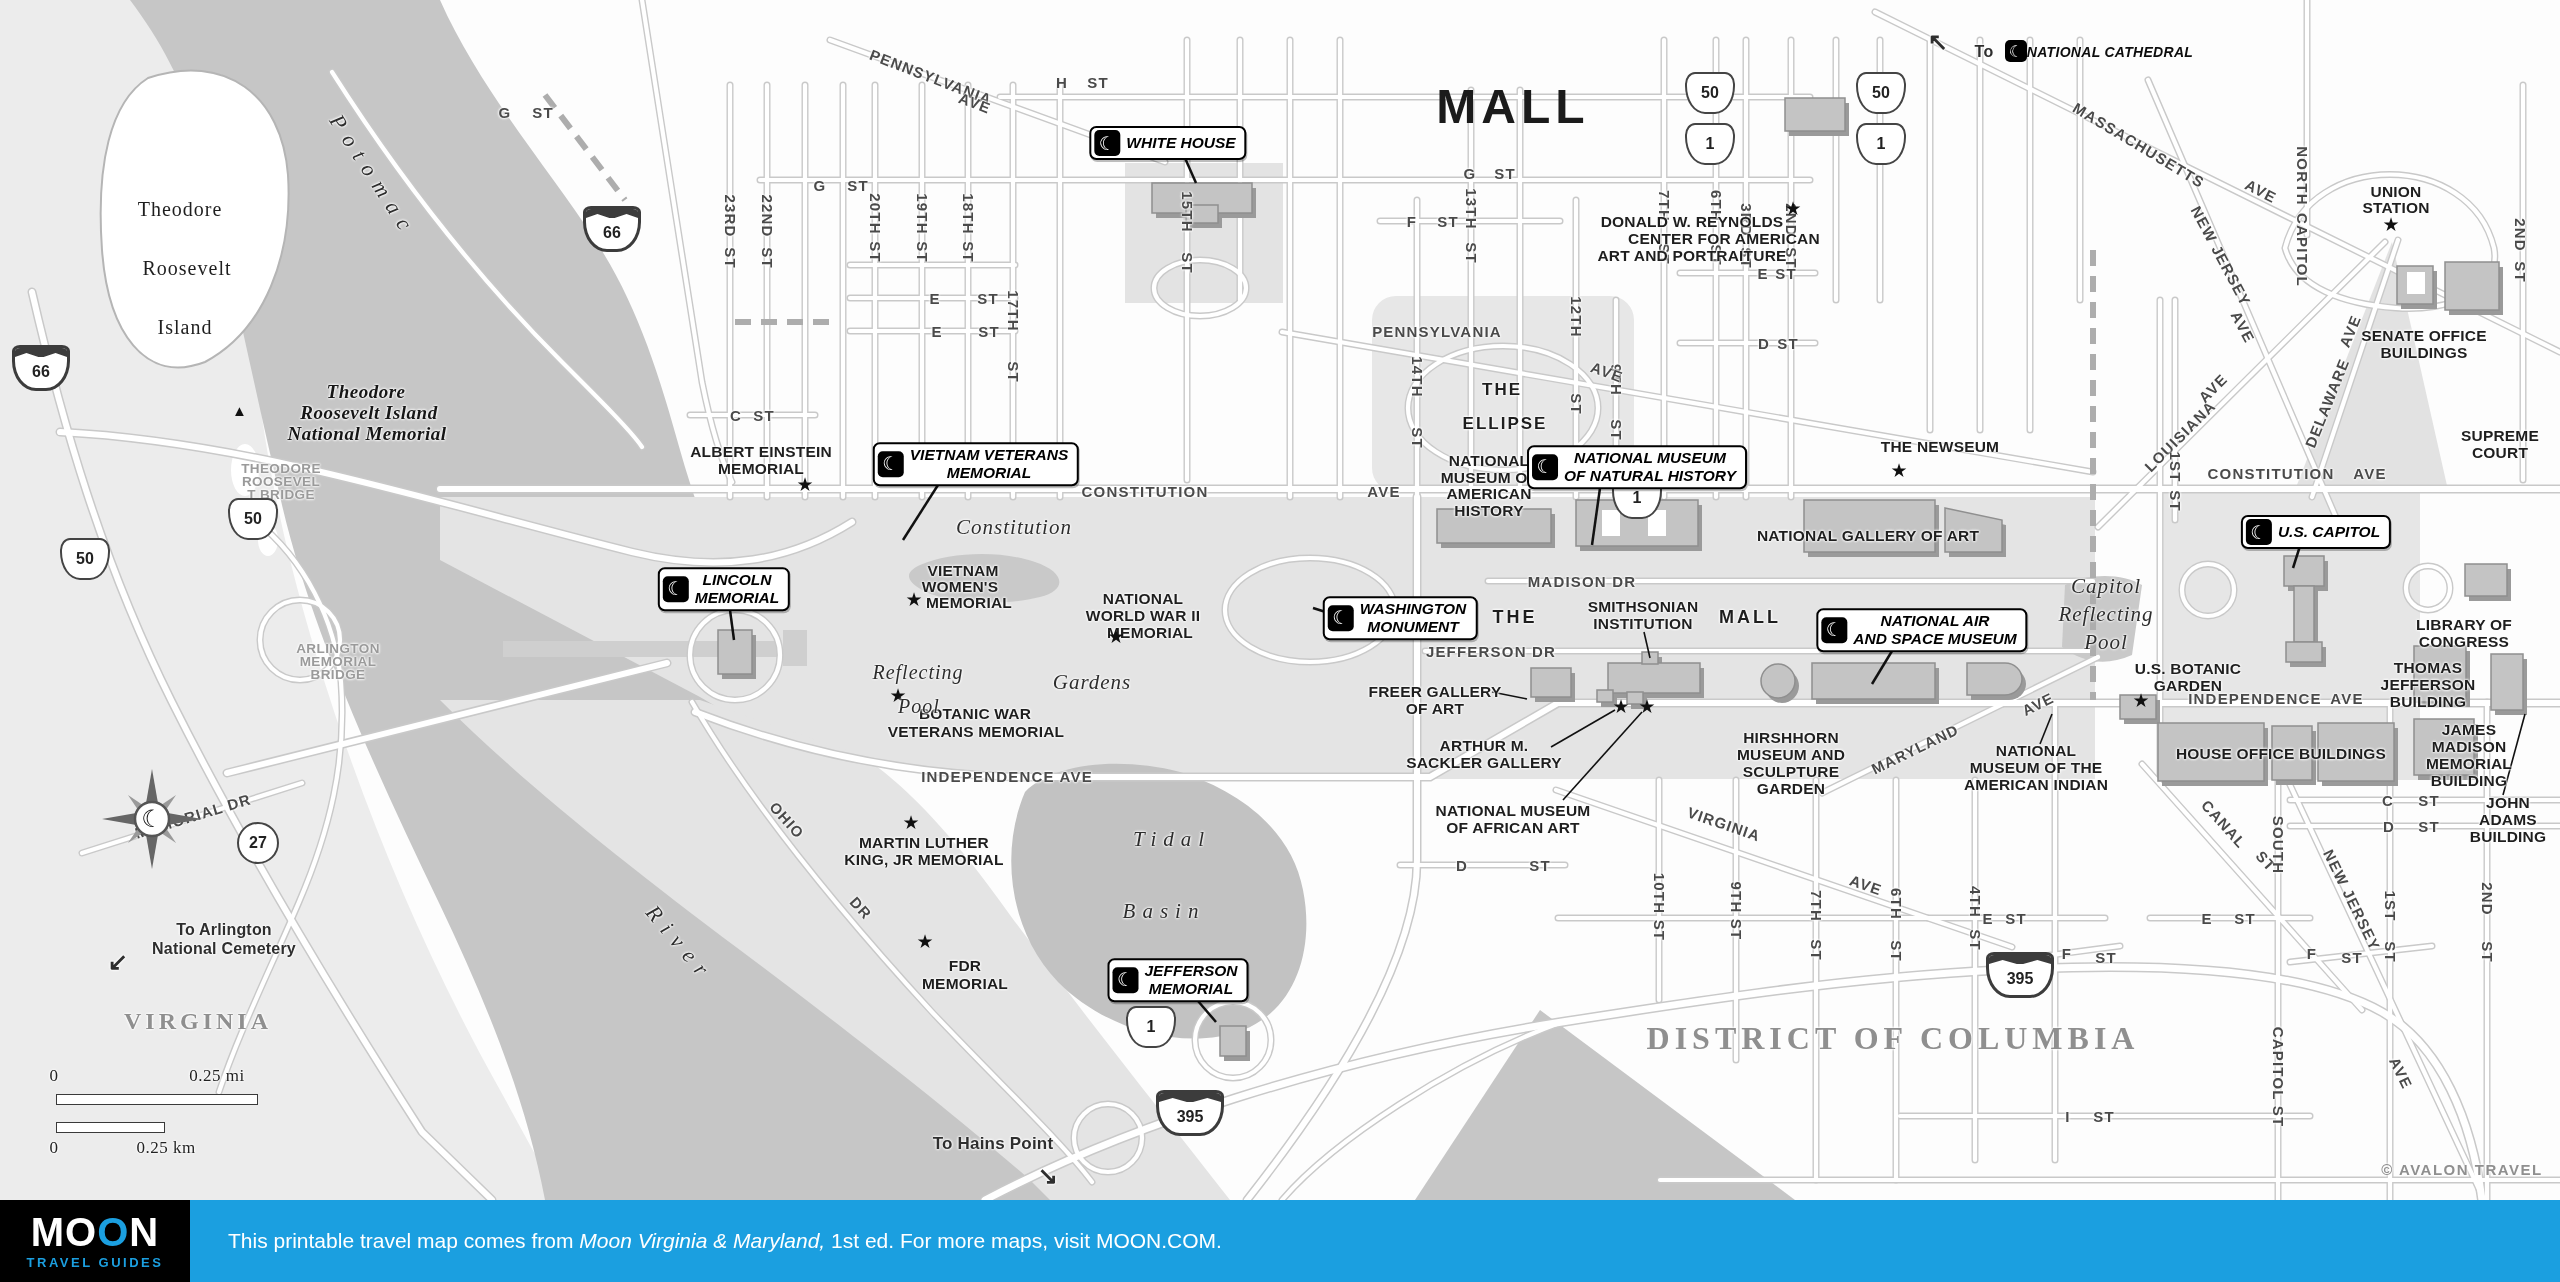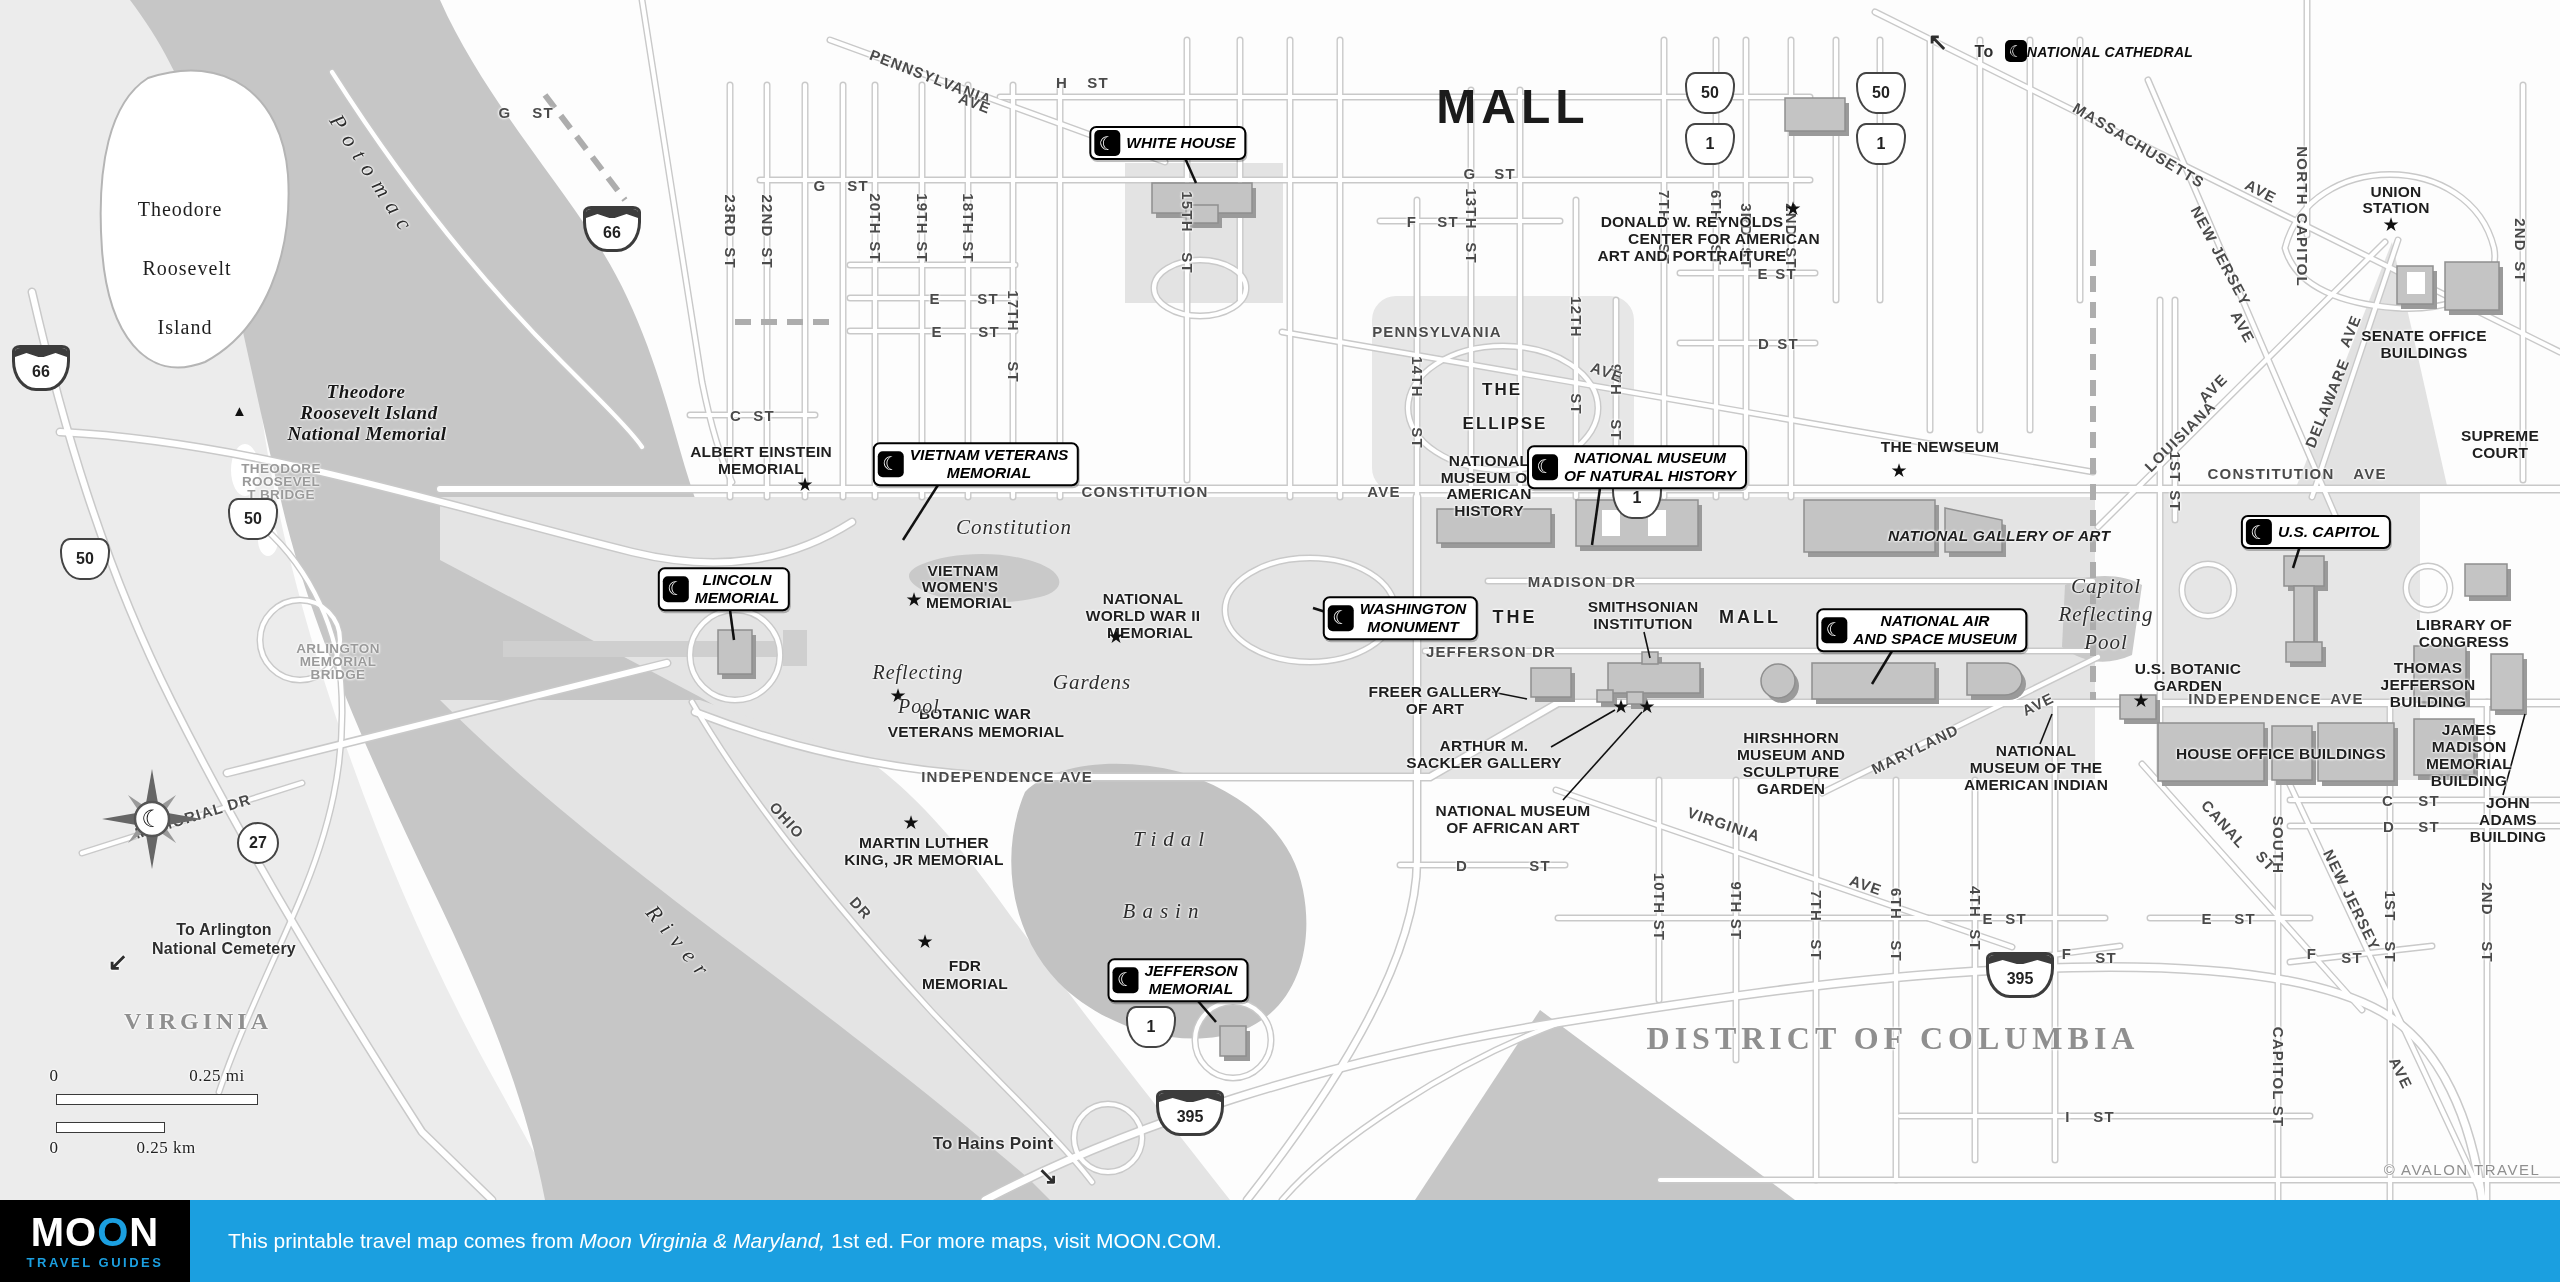--- a/index.html
+++ b/index.html
@@ -12,21 +12,21 @@
        text-shadow:0 0 3px #fff,0 0 3px #fff,0 0 2px #fff;}
   .poi{color:#1e1e1e;font-weight:700;letter-spacing:.2px;font-size:15.5px;}
   .star{color:#101010;font-size:19px;letter-spacing:0;text-shadow:none;font-weight:400;}
   .gr{color:#9a9a9a;font-weight:700;font-size:13.5px;letter-spacing:.4px;}
   .seri{font-family:"Liberation Serif",serif;font-style:italic;font-weight:400;color:#2d2d2d;letter-spacing:1px;}
   .serb{font-family:"Liberation Serif",serif;font-weight:400;color:#1f1f1f;letter-spacing:1px;}
   .serbi{font-family:"Liberation Serif",serif;font-weight:700;font-style:italic;color:#161616;letter-spacing:.5px;}
   .big{font-family:"Liberation Serif",serif;font-weight:700;color:#8f8f8f;}
   .note{color:#2e2e2e;font-weight:600;font-size:16px;letter-spacing:.2px;}
   .cati{color:#0d0d0d;font-weight:700;font-style:italic;font-size:14px;letter-spacing:.3px;}
-  .copy{color:#8f8f8f;font-weight:400;font-size:15px;letter-spacing:1.5px;}
+  .copy{color:#8f8f8f;font-weight:700;font-size:15px;letter-spacing:1.5px;}
   .obk{color:#111;text-shadow:none;font-size:15px;}
   .scl{font-family:"Liberation Serif",serif;font-weight:400;color:#222;font-size:17px;letter-spacing:.5px;}
 
   .title-line{position:absolute;transform:translate(-50%,-50%);color:#1b1b1b;
       font:900 48px "Liberation Sans",sans-serif;letter-spacing:5px;white-space:nowrap;}
 
   .callout{position:absolute;transform:translate(-50%,-50%);display:flex;align-items:center;
       background:#fff;border:2.5px solid #000;border-radius:7px;padding:2px 9px 2px 3px;
       box-shadow:1px 2px 0 rgba(0,0,0,.25);z-index:6;}
   .callout .ctext{font:700 15.5px "Liberation Sans",sans-serif;font-style:italic;color:#000;
@@ -558,21 +558,21 @@
         <div class="lab poi" style="left: 2508px; top: 820px; transform: translate(-50%, -50%);">ADAMS</div>
         <div class="lab poi" style="left: 2508px; top: 837px; transform: translate(-50%, -50%);">BUILDING</div>
         <div class="lab poi" style="left: 2281px; top: 754px; transform: translate(-50%, -50%);">HOUSE OFFICE BUILDINGS</div>
         <div class="lab poi" style="left: 2188px; top: 669px; transform: translate(-50%, -50%);">U.S. BOTANIC</div>
         <div class="lab poi" style="left: 2188px; top: 686px; transform: translate(-50%, -50%);">GARDEN</div>
         <div class="lab star" style="left: 2141px; top: 700px; transform: translate(-50%, -50%);">★</div>
         <div class="lab poi" style="left: 1489px; top: 461px; transform: translate(-50%, -50%);">NATIONAL</div>
         <div class="lab poi" style="left: 1489px; top: 478px; transform: translate(-50%, -50%);">MUSEUM OF</div>
         <div class="lab poi" style="left: 1489px; top: 494px; transform: translate(-50%, -50%);">AMERICAN</div>
         <div class="lab poi" style="left: 1489px; top: 511px; transform: translate(-50%, -50%);">HISTORY</div>
-        <div class="lab poi" style="left: 1999px; top: 536px; transform: translate(-50%, -50%); font-style: italic;">NATIONAL GALLERY OF ART</div>
+        <div class="lab poi" style="left: 1868px; top: 536px; transform: translate(-50%, -50%);">NATIONAL GALLERY OF ART</div>
         <div class="lab poi" style="left: 1643px; top: 607px; transform: translate(-50%, -50%);">SMITHSONIAN</div>
         <div class="lab poi" style="left: 1643px; top: 624px; transform: translate(-50%, -50%);">INSTITUTION</div>
         <div class="lab poi" style="left: 1515px; top: 617px; font-size: 18px; letter-spacing: 3px; transform: translate(-50%, -50%);">THE</div>
         <div class="lab poi" style="left: 1750px; top: 617px; font-size: 18px; letter-spacing: 3px; transform: translate(-50%, -50%);">MALL</div>
         <div class="lab poi" style="left: 1502px; top: 390px; font-size: 17px; letter-spacing: 2px; transform: translate(-50%, -50%);">THE</div>
         <div class="lab poi" style="left: 1505px; top: 424px; font-size: 17px; letter-spacing: 2px; transform: translate(-50%, -50%);">ELLIPSE</div>
         <div class="lab poi" style="left: 1435px; top: 692px; transform: translate(-50%, -50%);">FREER GALLERY</div>
         <div class="lab poi" style="left: 1435px; top: 709px; transform: translate(-50%, -50%);">OF ART</div>
         <div class="lab poi" style="left: 1484px; top: 746px; transform: translate(-50%, -50%);">ARTHUR M.</div>
         <div class="lab poi" style="left: 1484px; top: 763px; transform: translate(-50%, -50%);">SACKLER GALLERY</div>

